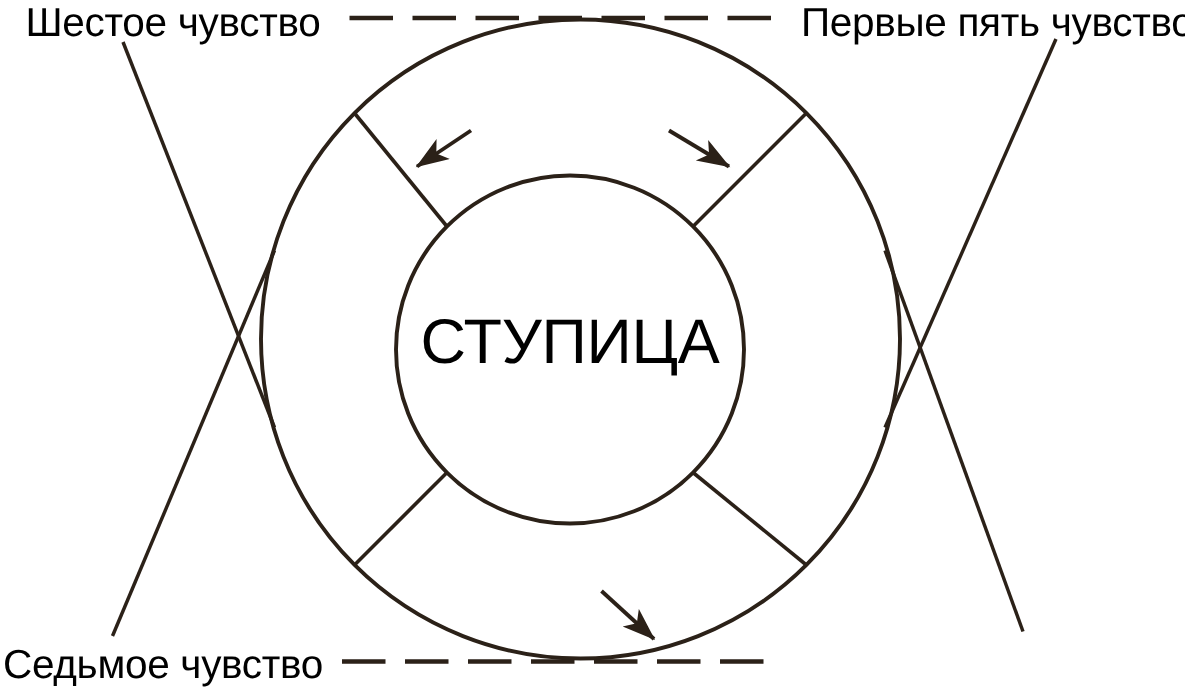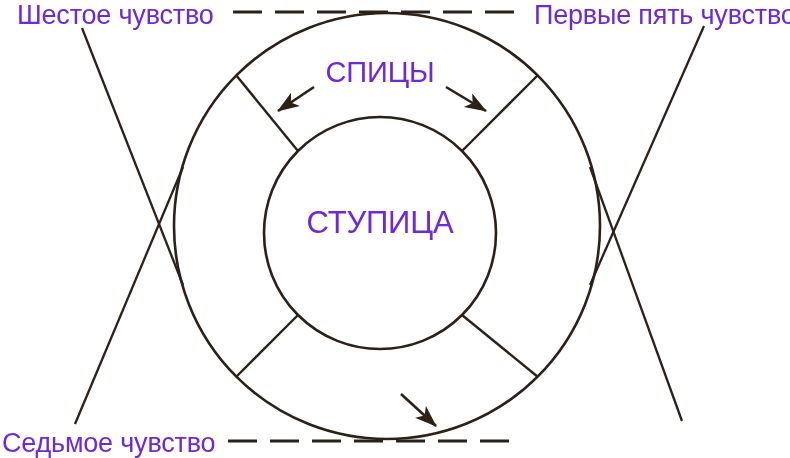--- a/index.html
+++ b/index.html
@@ -15,36 +15,36 @@
     overflow: hidden;
     font-family: "Liberation Sans", "DejaVu Sans", sans-serif;
   }
   #diagram-svg {
     position: absolute;
     left: 0;
     top: 0;
   }
   .lbl {
     position: absolute;
-    color: #6d28d9;
+    color: #000000;
     white-space: nowrap;
     letter-spacing: -0.2px;
     line-height: 1.0;
     user-select: none;
   }
   .corner-lbl {
     font-size: 27px;
   }
   .lbl-top-left     { left: 17px;  top: 2px; }
   .lbl-top-right    { left: 534px; top: 2px; }
   .lbl-bottom-left  { left: 2px;   top: 430px; }
   .lbl-bottom-right { left: 534px; top: 430px; }
   .lbl-center { transform: translateX(-50%); }
   .lbl-spokes { left: 380px; top: 58px;  font-size: 29px; }
-  .lbl-hub    { left: 380px; top: 207px; font-size: 31px; }
+  .lbl-hub    { left: 380px; top: 207px; font-size: 42px; }
   .lbl-rim    { left: 380px; top: 356px; font-size: 30px; }
 </style>
 </head>
 <body>
 
 <div id="stage">
 
   <svg id="diagram-svg" width="790" height="458" viewBox="0 0 790 458">
     <defs>
       <marker id="arrowhead" markerUnits="userSpaceOnUse" markerWidth="24" markerHeight="18" refX="21" refY="8" orient="auto">
@@ -75,18 +75,17 @@
     <line x1="401" y1="394" x2="436" y2="426" stroke="#2b2118" stroke-width="2.6" marker-end="url(#arrowhead)"></line>
   </svg>
 
   <div class="lbl corner-lbl lbl-top-left">Шестое чувство</div>
 
   <div class="lbl corner-lbl lbl-top-right">Первые пять чувство</div>
 
   <div class="lbl corner-lbl lbl-bottom-left">Седьмое чувство</div>
 
 
-  <div class="lbl lbl-center lbl-spokes">СПИЦЫ</div>
 
   <div class="lbl lbl-center lbl-hub">СТУПИЦА</div>
 
 
 </div>
 
 </body></html>

